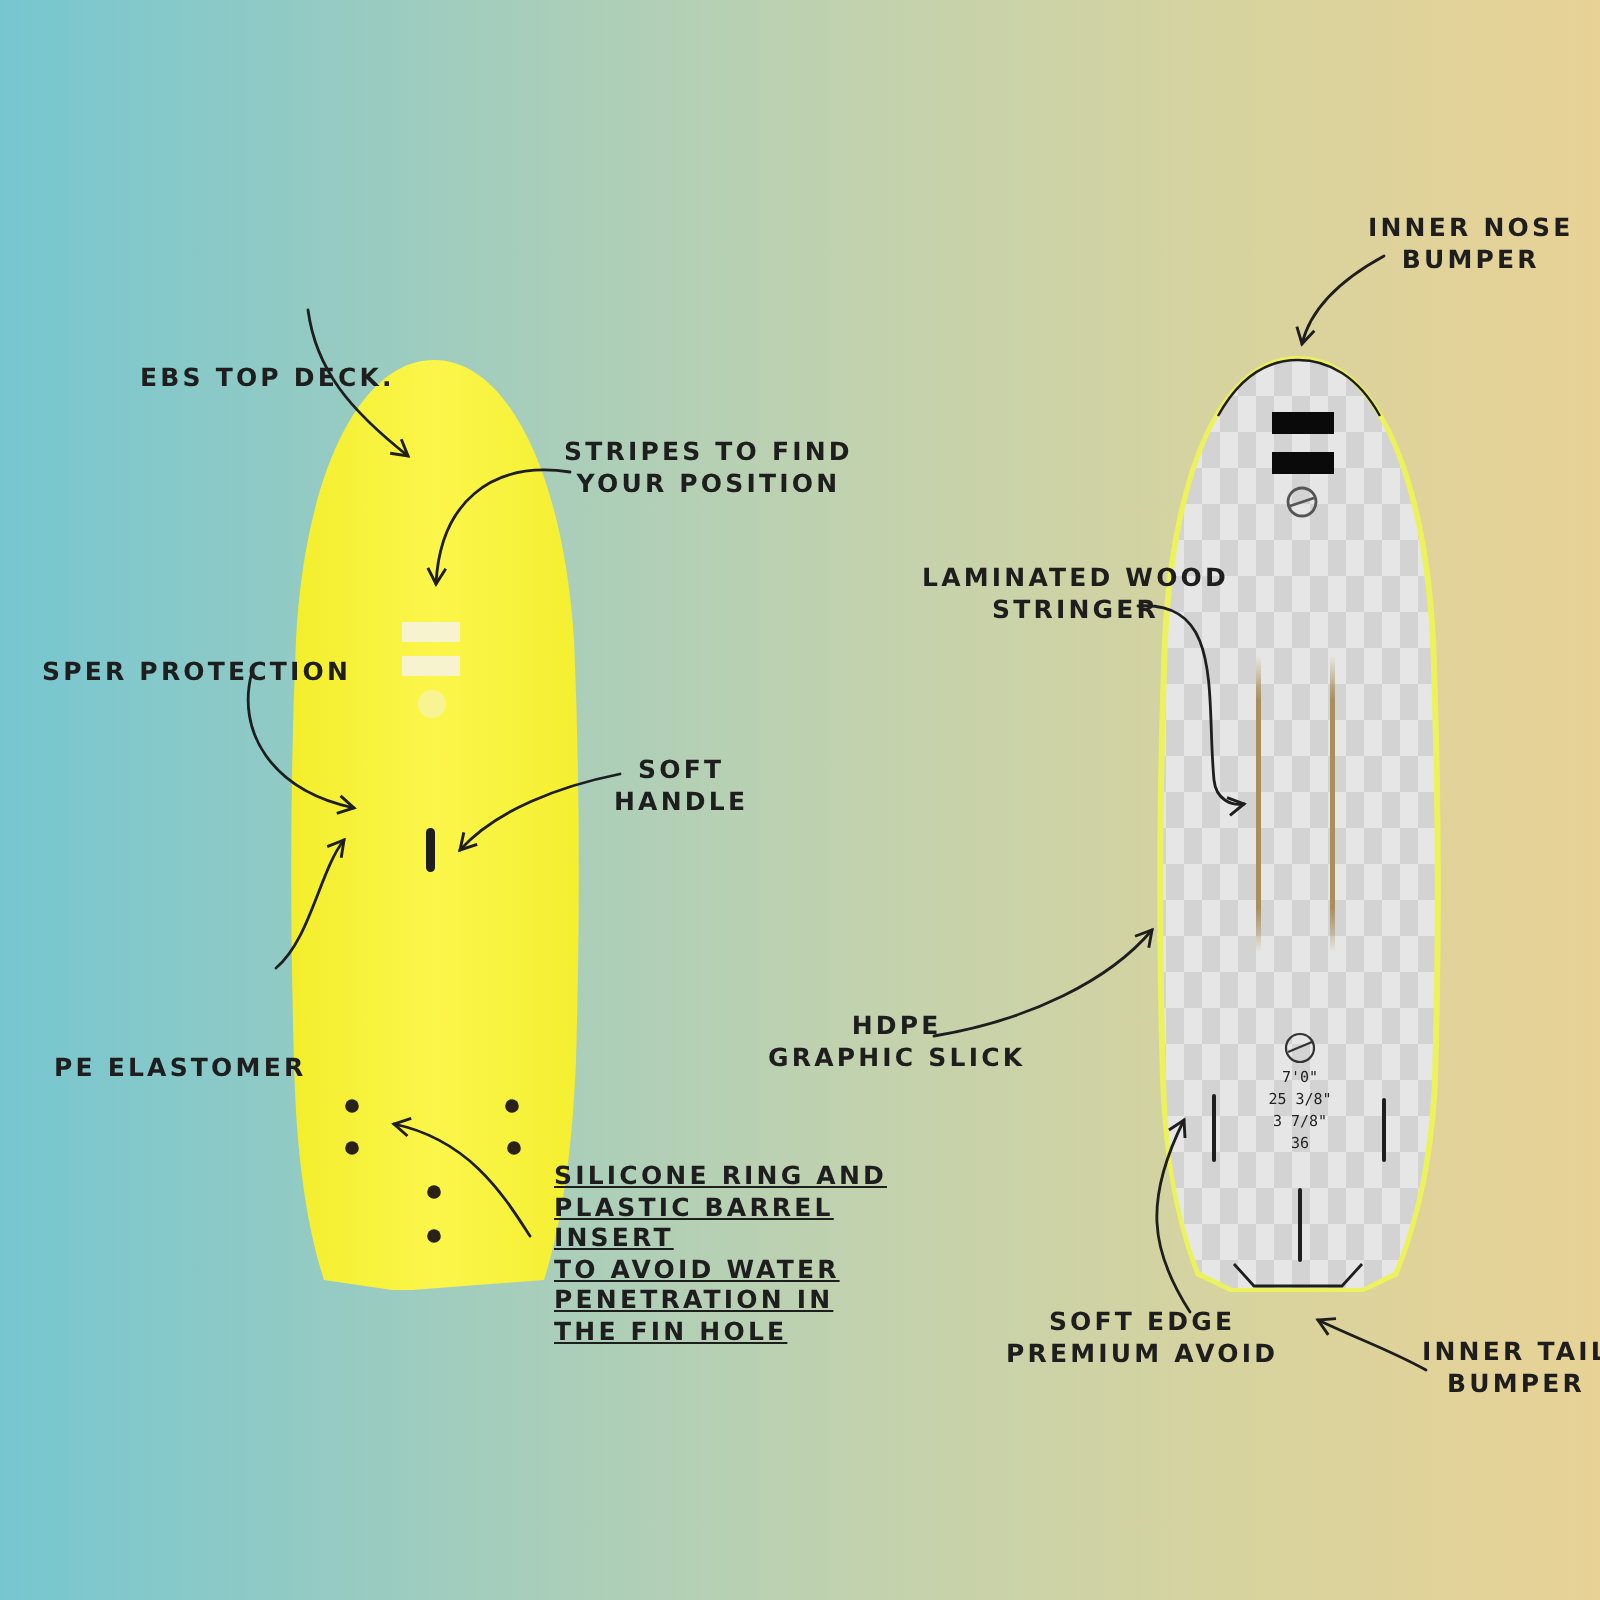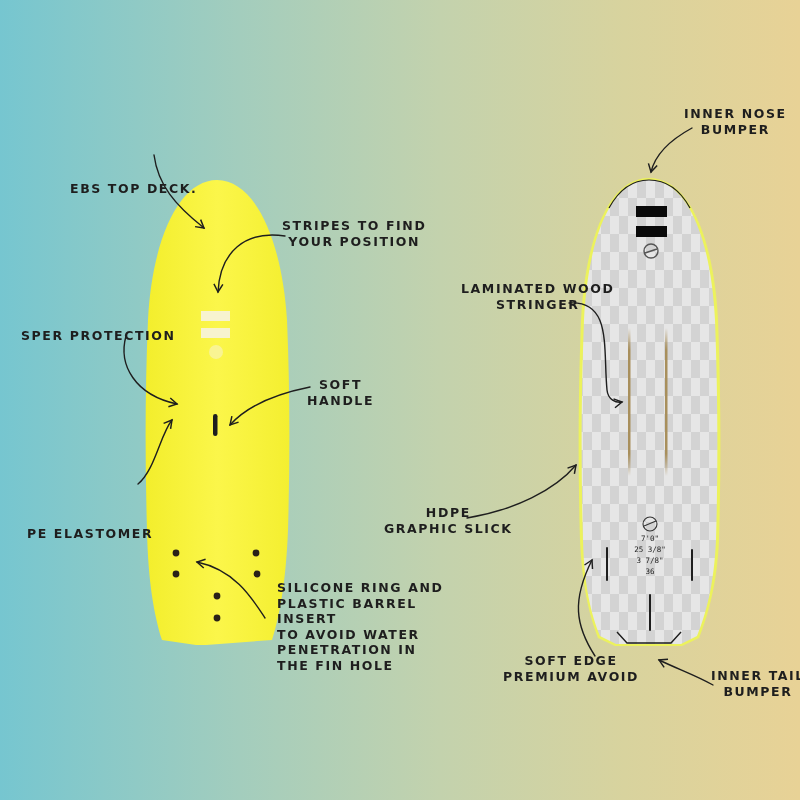--- a/index.html
+++ b/index.html
@@ -121,21 +121,21 @@
   <div>36</div>
 </div>
 
 <div class="label" style="left:70px;top:137px;margin-top:44px;">EBS TOP DECK.</div>
 <div class="label center" style="left:282px;top:218px;">STRIPES TO FIND
 YOUR POSITION</div>
 <div class="label" style="left:9px;top:328px;margin-left:12px;">SPER PROTECTION</div>
 <div class="label center" style="left:307px;top:377px;">SOFT
 HANDLE</div>
 <div class="label" style="left:27px;top:478px;margin-top:48px;">PE ELASTOMER</div>
-<div class="label" style="left:277px;top:580px;">SILICONE RING AND
+<div class="label" style="left:277px;top:580px;text-decoration:underline;">SILICONE RING AND
 PLASTIC BARREL
 INSERT
 TO AVOID WATER
 PENETRATION IN
 THE FIN HOLE</div>
 
 <div class="label center" style="left:684px;top:106px;">INNER NOSE
 BUMPER</div>
 <div class="label center" style="left:461px;top:281px;">LAMINATED WOOD
 STRINGER</div>

